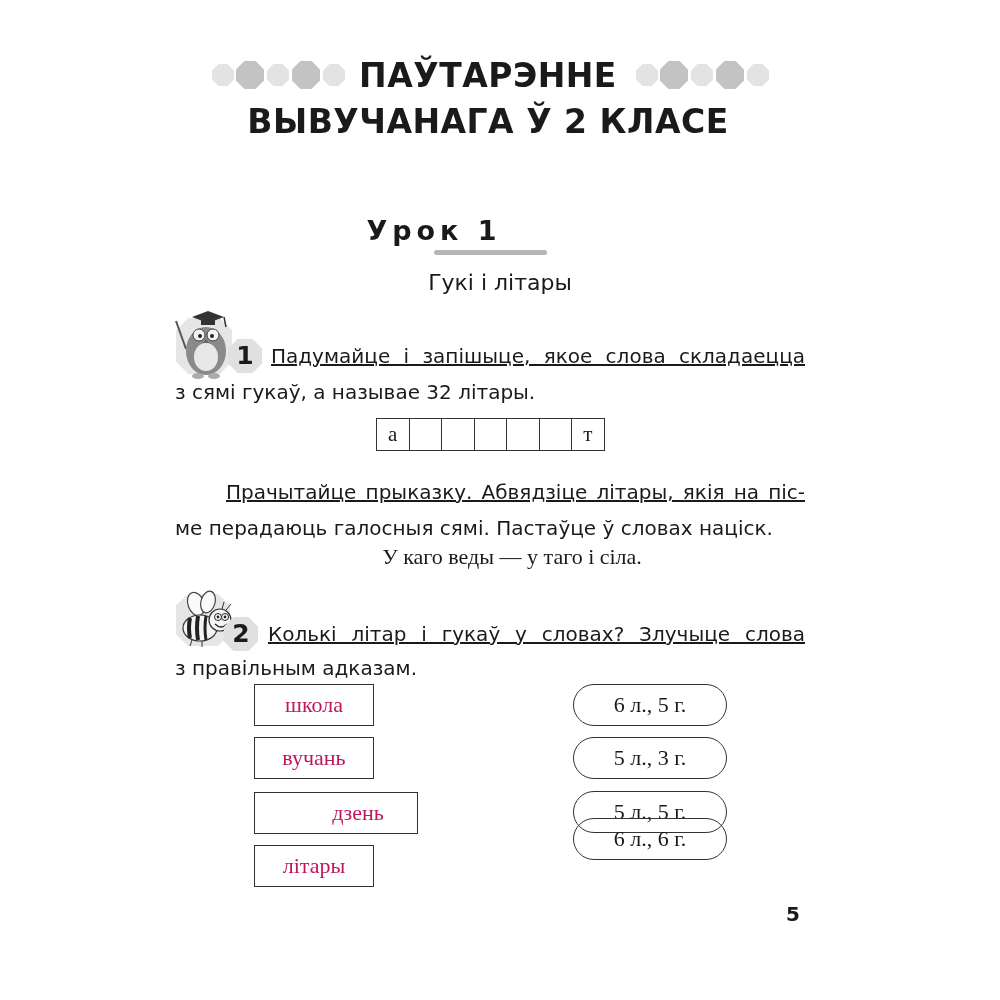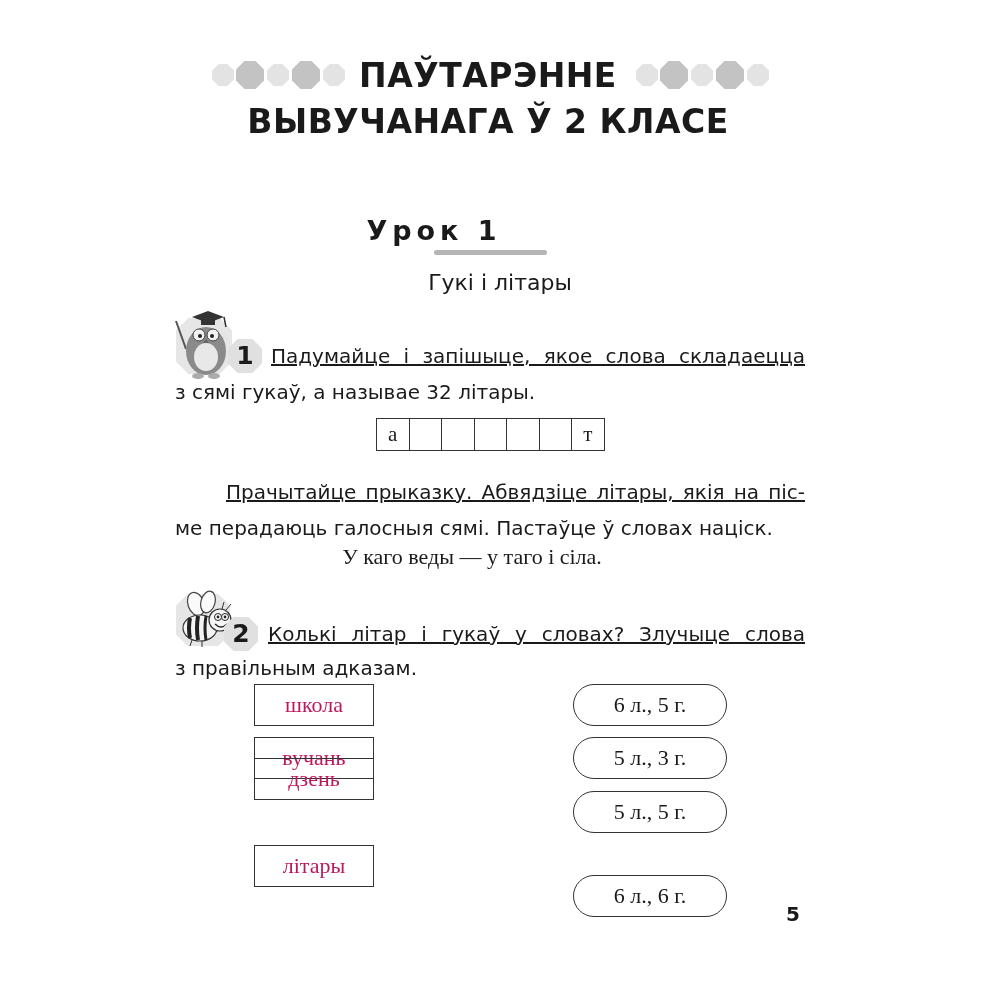--- a/index.html
+++ b/index.html
@@ -20,21 +20,21 @@
   .para { position:absolute; left:175px; width:630px; font-family:"DejaVu Sans", sans-serif; font-size:20px; line-height:36px; color:#1a1a1a; }
   .justify { text-align:justify; text-align-last:justify;text-decoration:underline; }
 
   .badge { position:absolute; width:34px; height:34px; background:#e0e0e0; clip-path: polygon(28% 0,72% 0,100% 28%,100% 72%,72% 100%,28% 100%,0 72%,0 28%); font-family:"DejaVu Sans", sans-serif; font-weight:bold; font-size:25px; line-height:34px; text-align:center; color:#1a1a1a; }
   .mascot-bg { position:absolute; background:#e6e6e6; clip-path: polygon(22% 0,78% 0,100% 22%,100% 78%,78% 100%,22% 100%,0 78%,0 22%); }
 
   .grid { position:absolute; left:376px; top:418px; display:flex; border:1.5px solid #333; }
   .cell { width:31.5px; height:31px; border-right:1.5px solid #333; font-family:"Liberation Serif", serif; font-size:21px; text-align:center; line-height:30px; color:#1a1a1a; }
   .cell:last-child { border-right:none; }
 
-  .proverb { position:absolute; left:0; width:944px; top:544px; text-align:center; font-family:"Liberation Serif", serif; font-size:22px; color:#1a1a1a; }
+  .proverb { position:absolute; left:0; width:944px; top:544px; text-align:center; font-family:"Liberation Serif", serif; font-size:22px; color:#1a1a1a;padding-left:40px; }
 
   .word-box { position:absolute; left:254px; width:118px; height:40px; border:1.5px solid #333; font-family:"Liberation Serif", serif; font-size:22px; text-align:center; line-height:40px; color:#be185d; }
   .answer-pill { position:absolute; left:573px; width:152px; height:40px; border:1.5px solid #333; border-radius:21px; font-family:"Liberation Serif", serif; font-size:22px; text-align:center; line-height:40px; color:#1a1a1a; }
 
   .page-num { position:absolute; left:786px; top:902px; font-family:"DejaVu Sans", sans-serif; font-weight:bold; font-size:20px; color:#1a1a1a; }
 </style>
 </head>
 <body>
 
 <div class="octs" style="left:212px; width:140px;">
@@ -114,21 +114,21 @@
   <line x1="16" y1="50" x2="14" y2="56" stroke="#333" stroke-width="1"></line>
   <line x1="26" y1="51" x2="26" y2="57" stroke="#333" stroke-width="1"></line>
 </svg>
 <div class="badge" style="left:224px; top:617px;">2</div>
 
 <div class="para justify" style="left:268px; width:537px; top:616px;">Колькі літар і гукаў у словах? Злучыце слова</div>
 <div class="para" style="top:650px;">з правільным адказам.</div>
 
 <div class="word-box" style="top:684px;">школа</div>
 <div class="word-box" style="top:737px;text-align:center;">вучань</div>
-<div class="word-box" style="top:758px;">дзень</div>
+<div class="word-box" style="top:792px;padding-left:44px;">дзень</div>
 <div class="word-box" style="top:845px;">літары</div>
 
 <div class="answer-pill" style="top:684px;">6 л., 5 г.</div>
 <div class="answer-pill" style="top:737px;">5 л., 3 г.</div>
 <div class="answer-pill" style="top:791px;">5 л., 5 г.</div>
-<div class="answer-pill" style="top:875px;">6 л., 6 г.</div>
+<div class="answer-pill" style="top:818px;">6 л., 6 г.</div>
 
 <div class="page-num">5</div>
 
 </body></html>

